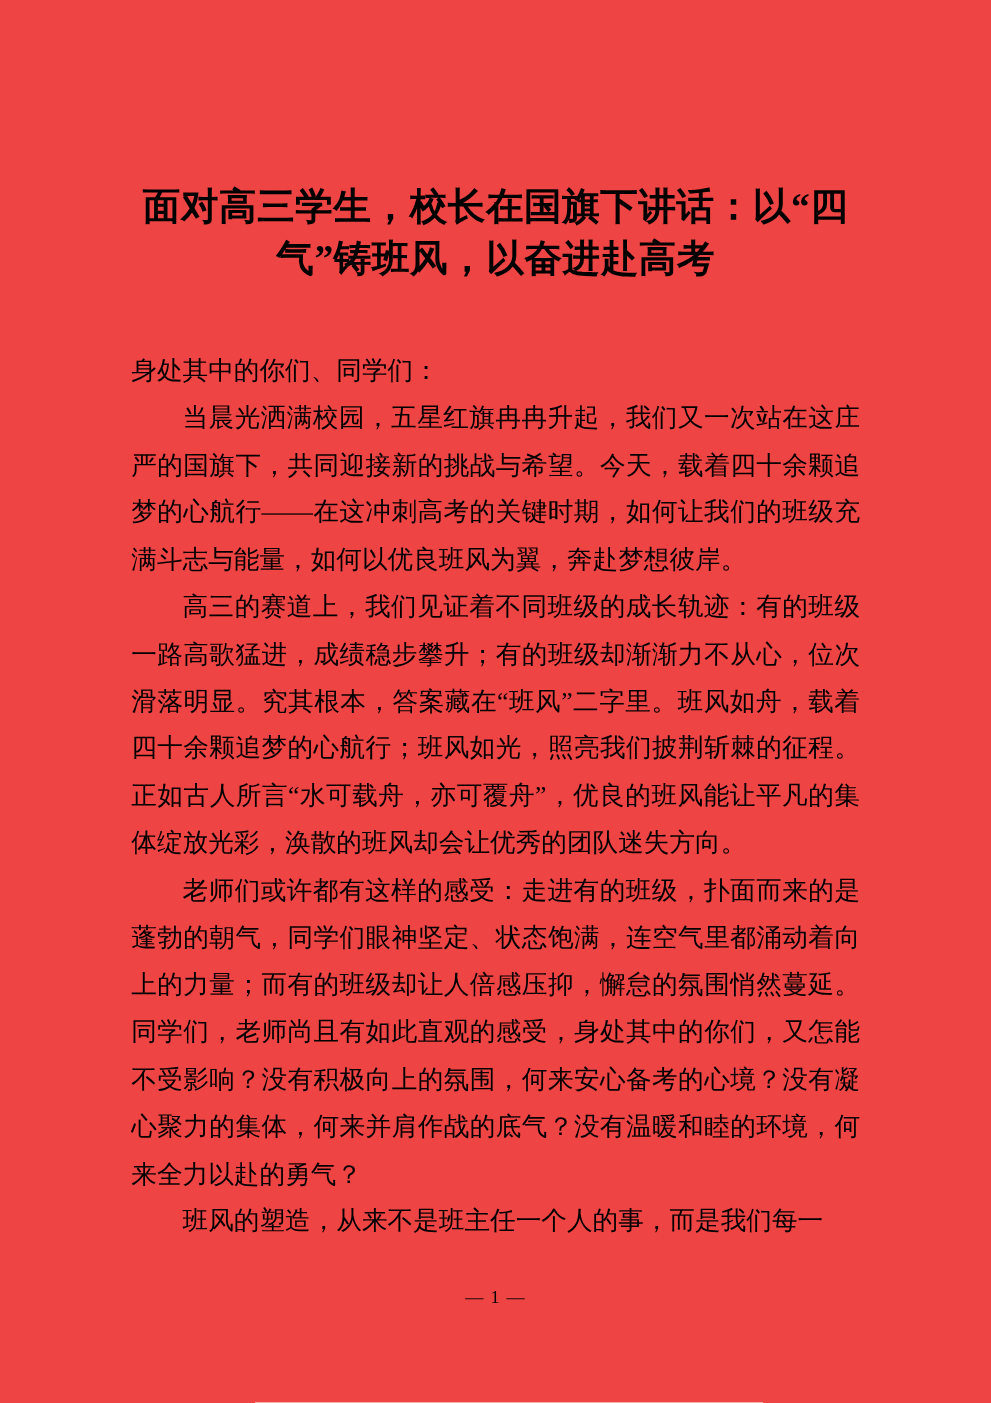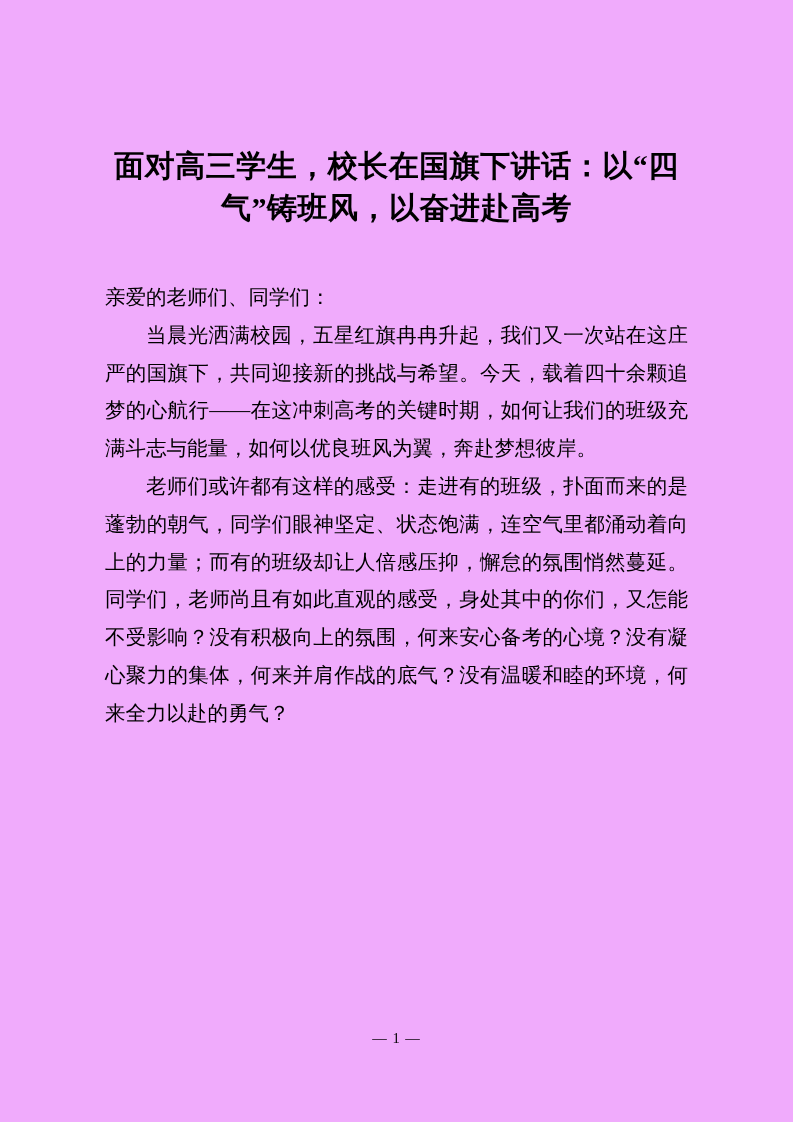--- a/index.html
+++ b/index.html
@@ -5,21 +5,21 @@
   html, body {
     margin: 0;
     padding: 0;
     background: #ffffff;
   }
   .page {
     position: relative;
     width: 793px;
     height: 1122px;
     margin: 0 auto;
-    background: #f0abfc;
+    background: #ef4444;
     box-sizing: border-box;
     padding: 145px 105px 0 105px;
     font-family: "Liberation Serif", "DejaVu Serif", serif;
     color: #000000;
     overflow: hidden;
   }
   .doc-title {
     margin: 0 0 50px 0;
     font-size: 30px;
     font-weight: bold;
@@ -50,22 +50,24 @@
   }
 </style>
 </head>
 <body>
 
 <div class="page">
 
   <h1 class="doc-title">面对高三学生，校长在国旗下讲话：以“四气”铸班风，以奋进赴高考</h1>
 
   <div class="doc-body">
-    <p>亲爱的老师们、同学们：</p>
+    <p>身处其中的你们、同学们：</p>
     <p class="indent">当晨光洒满校园，五星红旗冉冉升起，我们又一次站在这庄严的国旗下，共同迎接新的挑战与希望。今天，载着四十余颗追梦的心航行——在这冲刺高考的关键时期，如何让我们的班级充满斗志与能量，如何以优良班风为翼，奔赴梦想彼岸。</p>
+    <p class="indent">高三的赛道上，我们见证着不同班级的成长轨迹：有的班级一路高歌猛进，成绩稳步攀升；有的班级却渐渐力不从心，位次滑落明显。究其根本，答案藏在“班风”二字里。班风如舟，载着四十余颗追梦的心航行；班风如光，照亮我们披荆斩棘的征程。正如古人所言“水可载舟，亦可覆舟”，优良的班风能让平凡的集体绽放光彩，涣散的班风却会让优秀的团队迷失方向。</p>
     <p class="indent">老师们或许都有这样的感受：走进有的班级，扑面而来的是蓬勃的朝气，同学们眼神坚定、状态饱满，连空气里都涌动着向上的力量；而有的班级却让人倍感压抑，懈怠的氛围悄然蔓延。同学们，老师尚且有如此直观的感受，身处其中的你们，又怎能不受影响？没有积极向上的氛围，何来安心备考的心境？没有凝心聚力的集体，何来并肩作战的底气？没有温暖和睦的环境，何来全力以赴的勇气？</p>
+    <p class="indent">班风的塑造，从来不是班主任一个人的事，而是我们每一</p>
   </div>
 
   <div class="page-footer">
     <span>— 1 —</span>
   </div>
 
 </div>
 
 </body></html>

